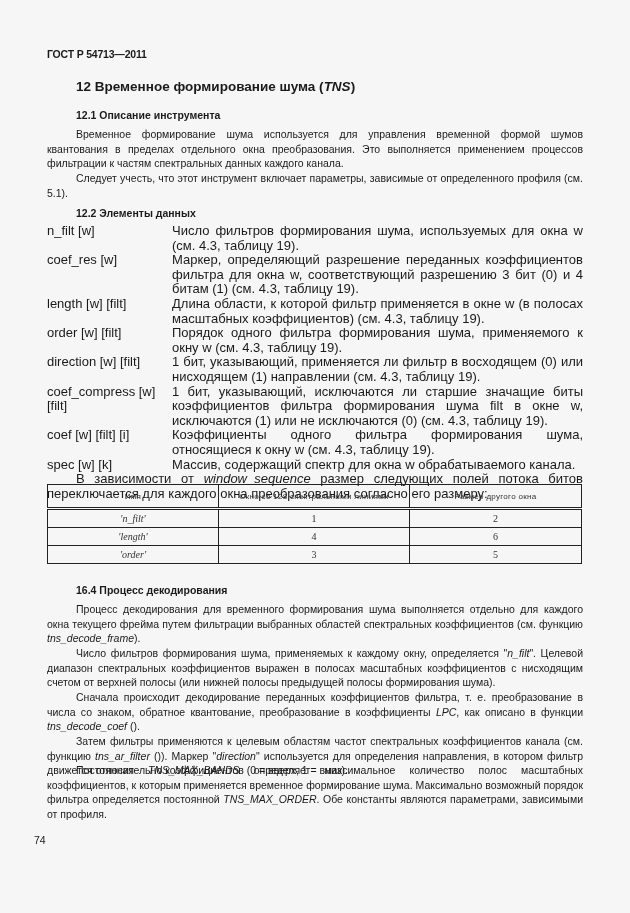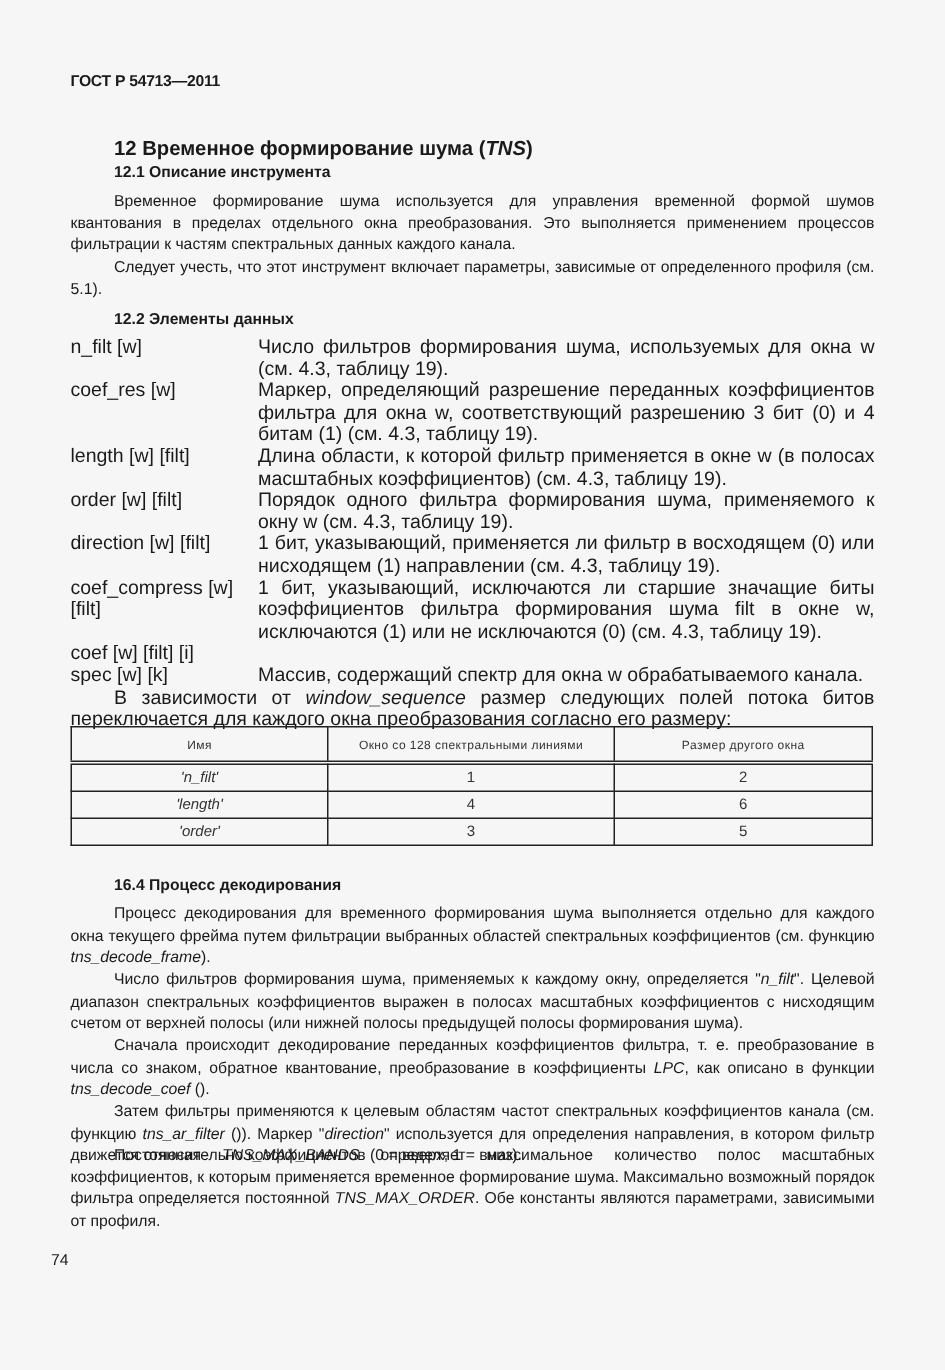--- a/index.html
+++ b/index.html
@@ -1,37 +1,37 @@
 <!DOCTYPE html>
 <html><head>
 <meta charset="utf-8">
 <style>
   html, body { margin: 0; padding: 0; }
   body {
     width: 630px; height: 913px; background: #f6f6f6; color: #1a1a1a;
     font-family: "Liberation Sans", sans-serif; position: relative; overflow: hidden;
   }
   .runhead { position: absolute; left: 47px; top: 48px; font-size: 10.5px; font-weight: bold; letter-spacing: -0.2px; }
-  .h1 { position: absolute; left: 76px; top: 79px; font-size: 13.5px; font-weight: bold; margin-top: 12px; }
+  .h1 { position: absolute; left: 76px; top: 79px; font-size: 13.5px; font-weight: bold; }
   .h2 { position: absolute; left: 76px; font-size: 10.5px; font-weight: bold; }
   .para { position: absolute; left: 47px; width: 536px; font-size: 10.5px; line-height: 14.6px; text-align: justify; }
   .para .ind { display: inline-block; width: 29px; }
   .defs { position: absolute; left: 47px; top: 224px; width: 536px; font-size: 13px; line-height: 14.6px; }
   .def-row { display: flex; }
   .def-term { width: 125px; flex: none; }
   .def-desc { flex: 1; text-align: justify; }
   i { font-style: italic; }
   table.tbl {
     position: absolute; left: 47px; top: 484px; width: 535px; border-collapse: collapse;
     font-size: 8px; color: #333;
   }
   table.tbl td, table.tbl th { border: 1px solid #222; text-align: center; font-weight: normal; padding: 0; }
   table.tbl th { height: 22px; letter-spacing: 0.3px; }
   table.tbl thead tr { border-bottom: 3px double #222; }
-  table.tbl td { height: 17px; font-size: 10px; }
+  table.tbl td { height: 17px; font-size: 10px; font-family: Liberation Serif, serif; }
   table.tbl td.name { font-style: italic; }
   .pagenum { position: absolute; left: 34px; top: 834px; font-size: 10.5px; }
 </style>
 </head>
 <body>
 
 <div class="runhead">ГОСТ Р 54713—2011</div>
 
 <div class="h1"><span>12 Временное формирование шума (</span><i>TNS</i><span>)</span></div>
 
@@ -62,20 +62,21 @@
   <div class="def-row">
       <div class="def-term">direction [w] [filt]</div>
       <div class="def-desc">1 бит, указывающий, применяется ли фильтр в восходящем (0) или нисходящем (1) направлении (см. 4.3, таблицу 19).</div>
     </div>
   <div class="def-row">
       <div class="def-term">coef_compress [w] [filt]</div>
       <div class="def-desc">1 бит, указывающий, исключаются ли старшие значащие биты коэффициентов фильтра формирования шума filt в окне w, исключаются (1) или не исключаются (0) (см. 4.3, таблицу 19).</div>
     </div>
   <div class="def-row">
       <div class="def-term">coef [w] [filt] [i]</div>
+      <div class="def-desc">Коэффициенты одного фильтра формирования шума, относящиеся к окну w (см. 4.3, таблицу 19).</div>
     </div>
   <div class="def-row">
       <div class="def-term">spec [w] [k]</div>
       <div class="def-desc">Массив, содержащий спектр для окна w обрабатываемого канала.</div>
     </div>
   <div style="text-align:justify"><span class="ind" style="display:inline-block;width:29px"></span><span>В зависимости от </span><i>window_sequence</i><span> размер следующих полей потока битов переключается для каждого окна преобразования согласно его размеру:</span></div>
 </div>
 
 <table class="tbl">
   <thead>

